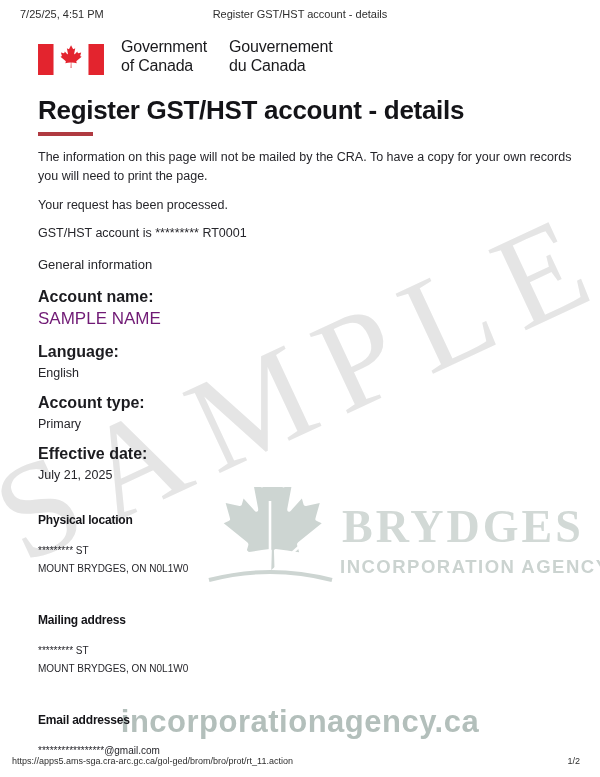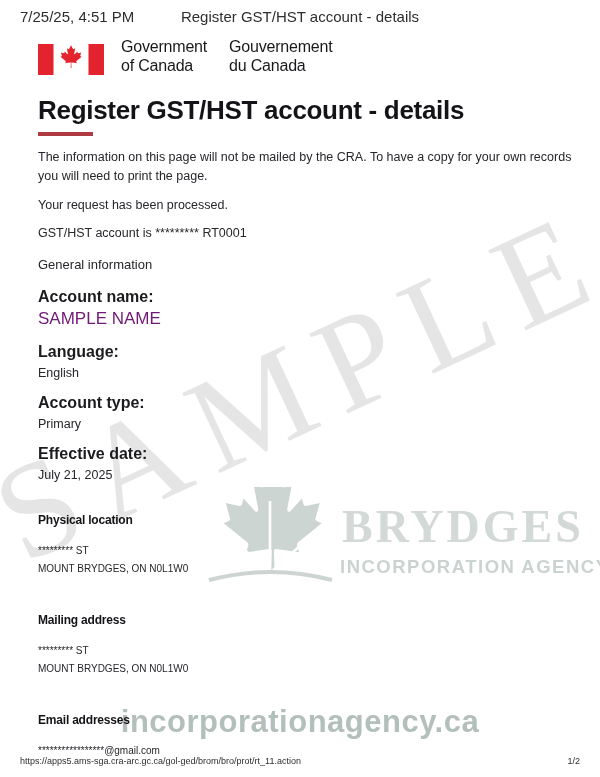--- a/index.html
+++ b/index.html
@@ -1,25 +1,25 @@
 <!DOCTYPE html>
 <html><head>
 <meta charset="utf-8">
 <style>
   html,body{margin:0;padding:0;}
   body{
     width:600px;height:777px;position:relative;overflow:hidden;
     background:#ffffff;font-family:"Liberation Sans",sans-serif;color:#222;
   }
   
-  .print-header{position:absolute;top:8px;left:0;right:0;height:12px;font-size:15px;color:#2e2e2e;z-index:3;}
+  .print-header{position:absolute;top:8px;left:0;right:0;height:12px;font-size:11px;color:#2e2e2e;z-index:3;}
   .ph-date{position:absolute;left:20px;top:0;}
   .ph-title{display:block;text-align:center;}
   .print-footer{position:absolute;bottom:9px;left:0;right:0;height:12px;font-size:9px;color:#2e2e2e;z-index:3;}
-  .pf-url{position:absolute;left:20px;top:0;}
+  .pf-url{position:absolute;left:12px;top:0;}
   .pf-page{position:absolute;right:20px;top:0;}
 
   
   .wm-sample{
     position:absolute;left:-20px;top:250px;width:640px;height:270px;z-index:0;
     display:flex;align-items:center;justify-content:center;
     transform:rotate(-25deg);
     font-family:"Liberation Serif",serif;font-size:135px;letter-spacing:20px;
     color:#e5e5e5;white-space:nowrap;
   }

